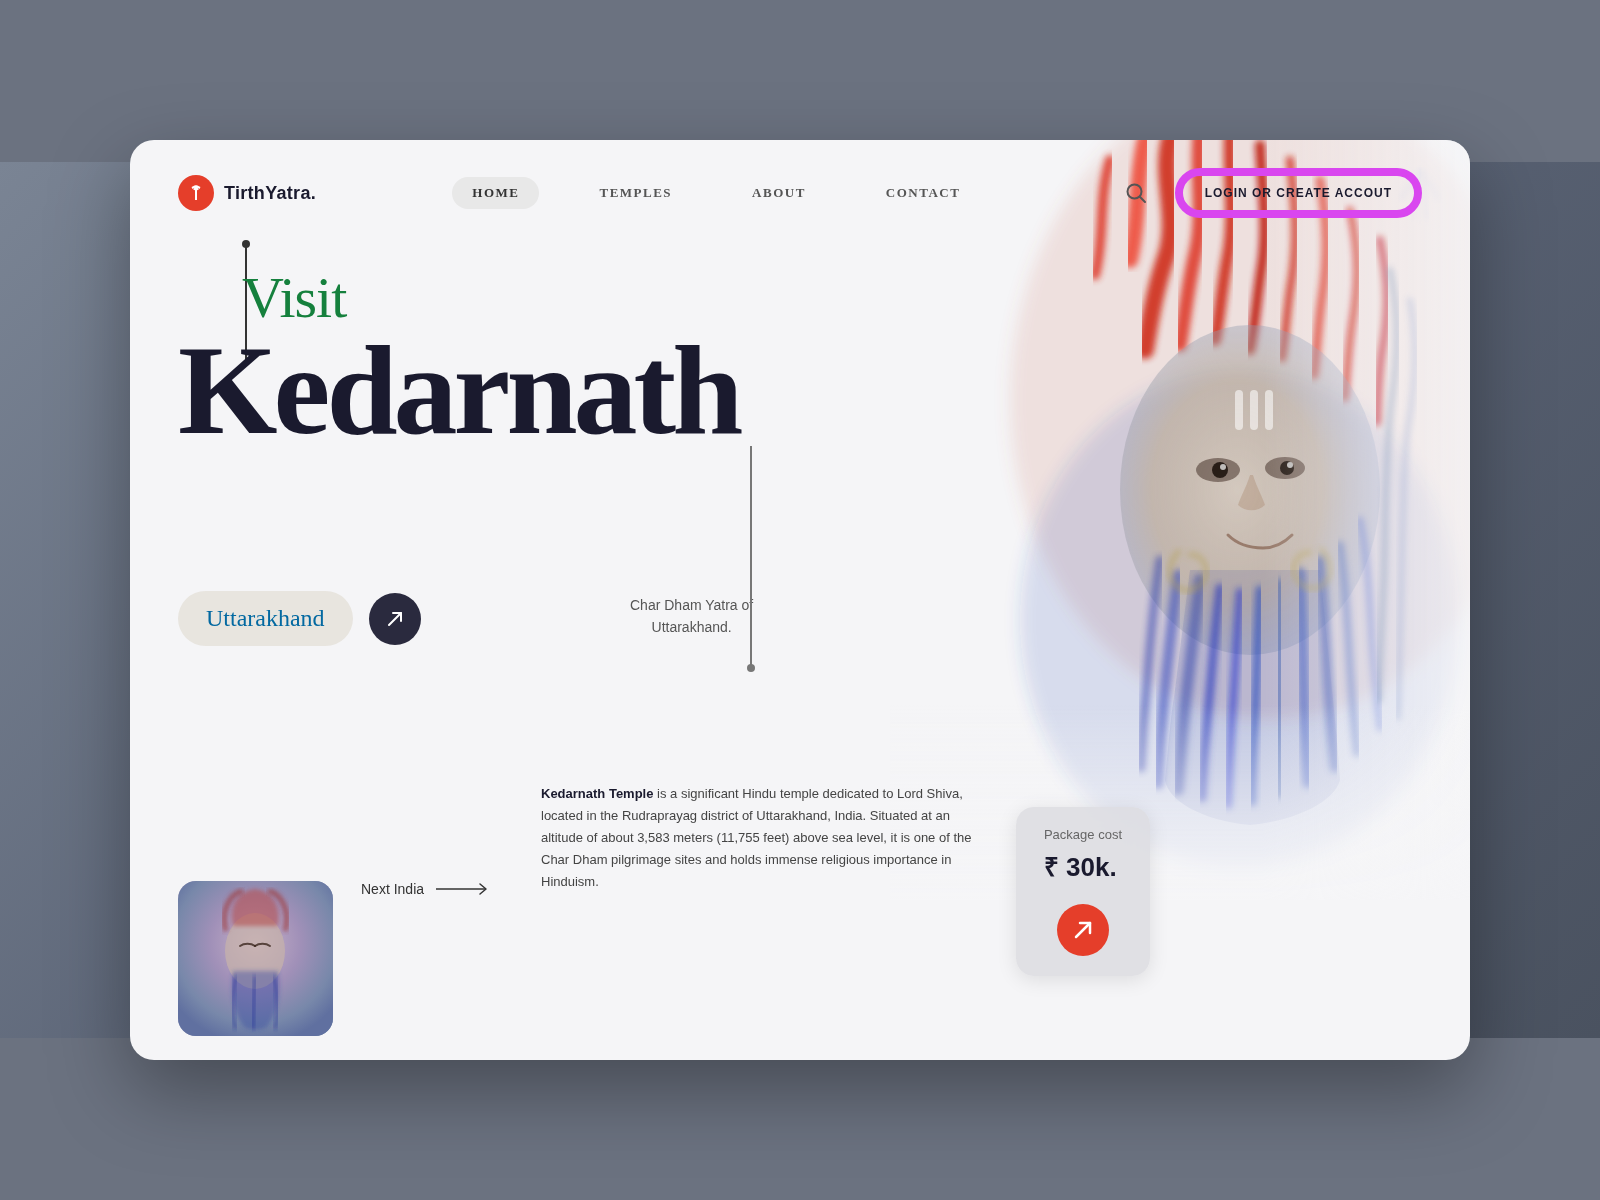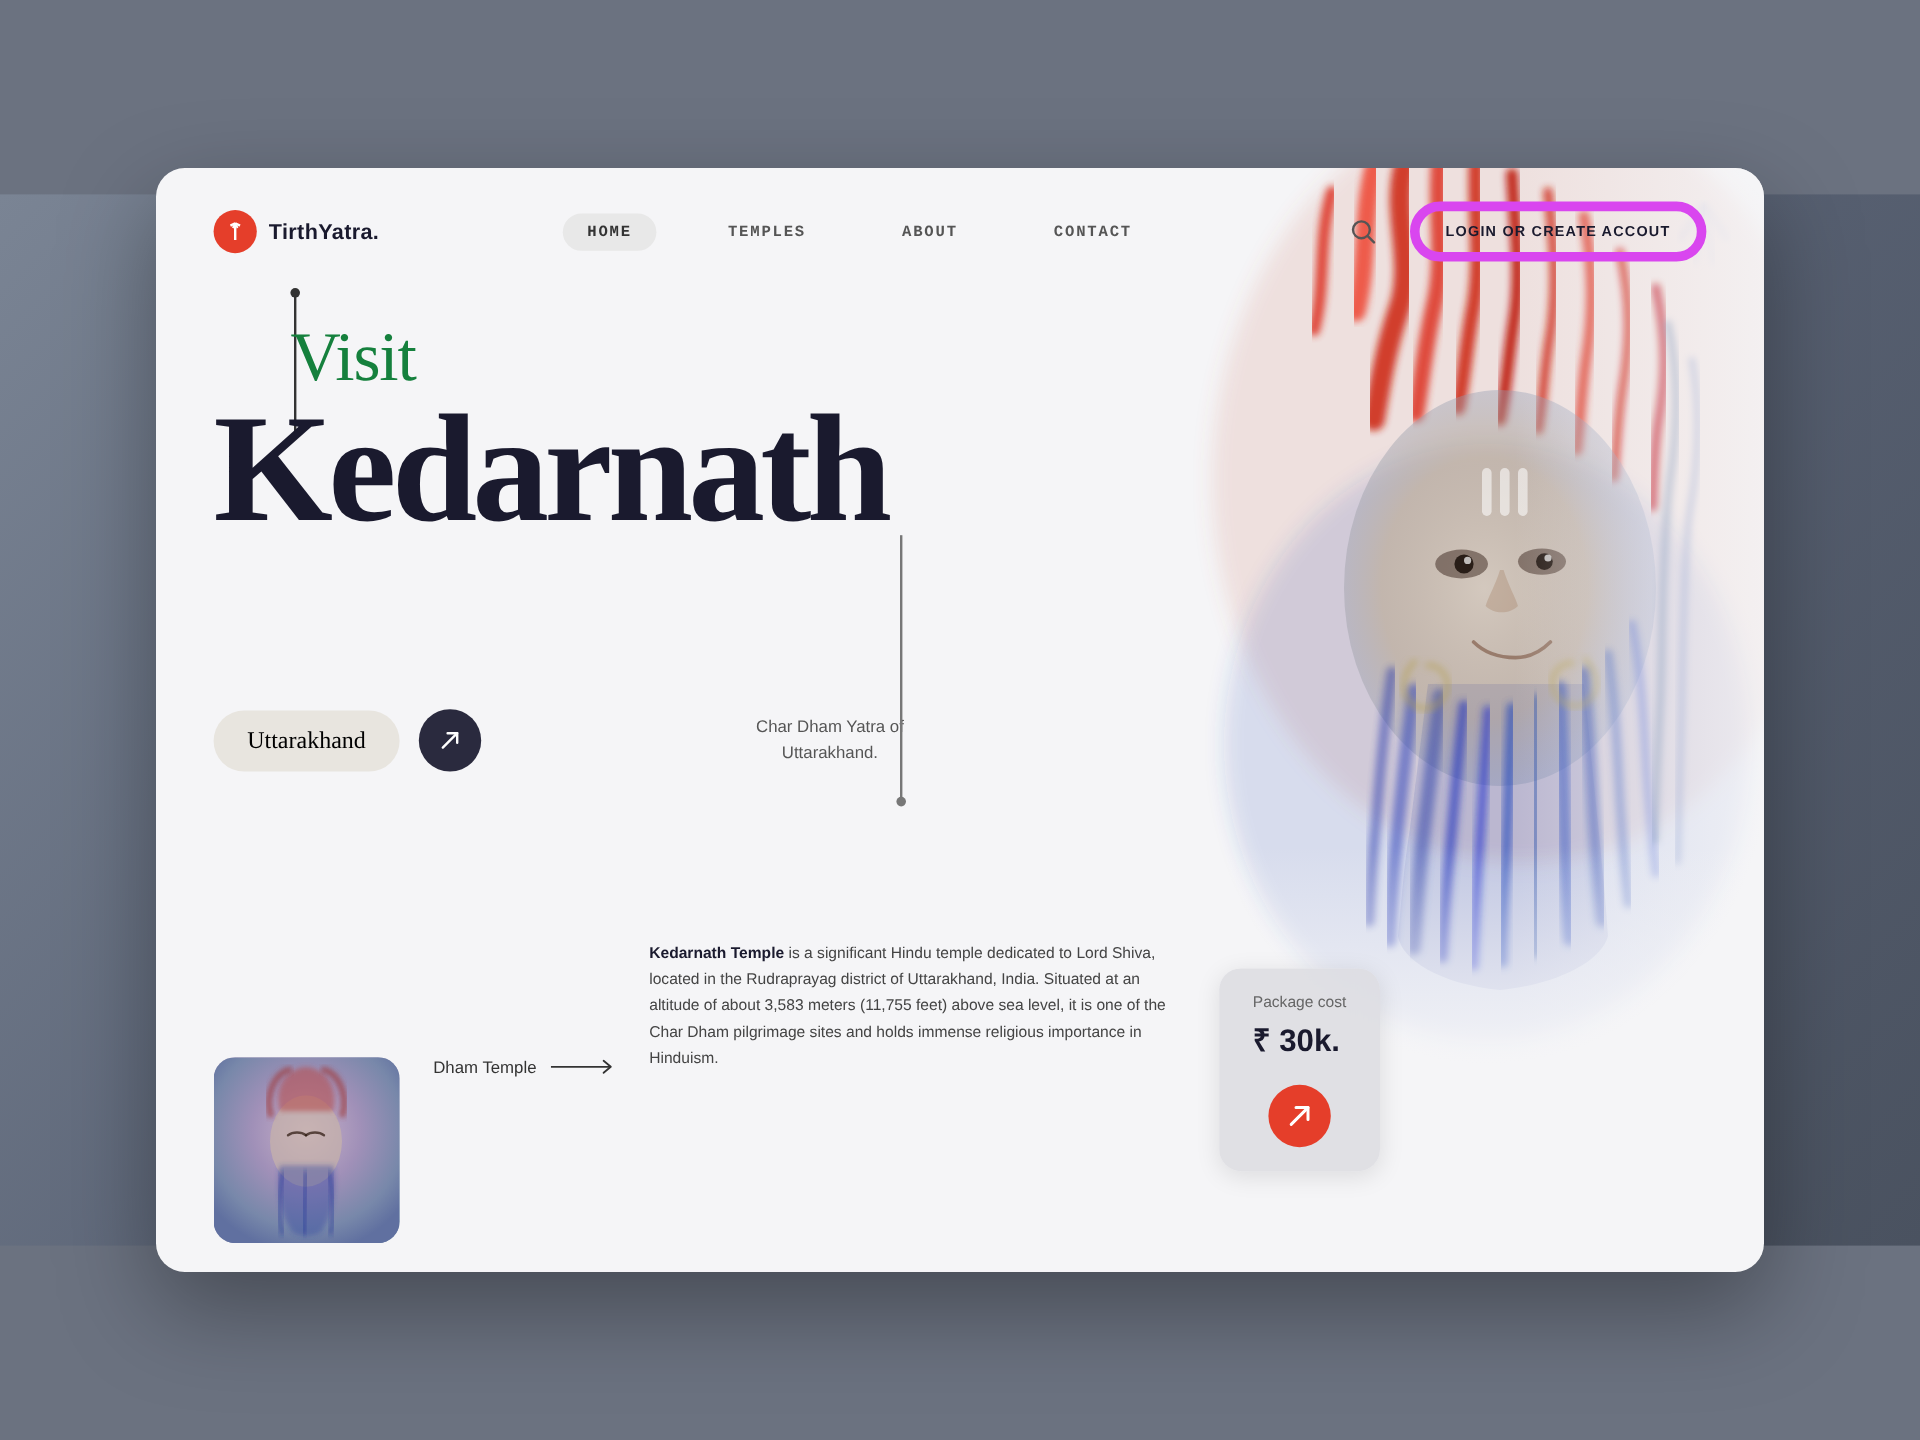--- a/index.html
+++ b/index.html
@@ -72,21 +72,21 @@
     }
 
     .nav-links {
       display: flex;
       align-items: center;
       gap: 40px;
       margin: 0 auto;
     }
 
     .nav-link {
-      font-family: Liberation Mono, monospace;
+      font-family: Liberation Serif, serif;
       font-size: 13px;
       font-weight: 600;
       color: #555;
       text-decoration: none;
       letter-spacing: 1.5px;
       text-transform: uppercase;
       cursor: pointer;
       padding: 8px 20px;
       border-radius: 25px;
     }
@@ -187,22 +187,22 @@
       display: flex;
       align-items: center;
       gap: 16px;
     }
 
     .location-pill {
       background: #e8e5df;
       border-radius: 30px;
       padding: 14px 28px;
       font-family: 'Georgia', serif;
-      font-size: 20px;
-      color: #000000;
+      font-size: 24px;
+      color: #0369a1;
       font-weight: 400;
     }
 
     .arrow-btn {
       width: 52px;
       height: 52px;
       background: #2a2a3e;
       border-radius: 50%;
       display: flex;
       align-items: center;
@@ -564,21 +564,21 @@
 
             <path d="M55,90 C52,110 55,130 65,145 C70,150 84,150 90,145 C100,130 103,110 100,90Z" fill="rgba(50,70,160,0.4)" filter="url(#tblur)"></path>
             <path d="M58,95 C54,115 53,135 58,148" stroke="rgba(30,50,150,0.5)" stroke-width="4" fill="none" filter="url(#tblur)"></path>
             <path d="M77,95 C76,115 75,135 75,148" stroke="rgba(30,50,150,0.5)" stroke-width="4" fill="none" filter="url(#tblur)"></path>
             <path d="M96,95 C100,115 101,135 97,148" stroke="rgba(30,50,150,0.5)" stroke-width="4" fill="none" filter="url(#tblur)"></path>
           </svg>
         </div>
 
         <div style="margin-left:28px; position:relative; flex:1;">
           <div class="next-temple-label">
-            <span>Dham Temple</span>
+            <span>Next India</span>
             <span style="display:flex;align-items:center;gap:4px;">
               <svg width="60" height="14" viewBox="0 0 60 14">
                 <line x1="0" y1="7" x2="50" y2="7" stroke="#333" stroke-width="1.5"></line>
                 <polyline points="44,2 50,7 44,12" stroke="#333" stroke-width="1.5" fill="none" stroke-linecap="round" stroke-linejoin="round"></polyline>
               </svg>
             </span>
           </div>
           <p class="temple-description">
             <strong>Kedarnath Temple</strong><span> is a significant Hindu temple dedicated to Lord Shiva, located in the Rudraprayag district of Uttarakhand, India. Situated at an altitude of about 3,583 meters (11,755 feet) above sea level, it is one of the Char Dham pilgrimage sites and holds immense religious importance in Hinduism.</span>
           </p>

